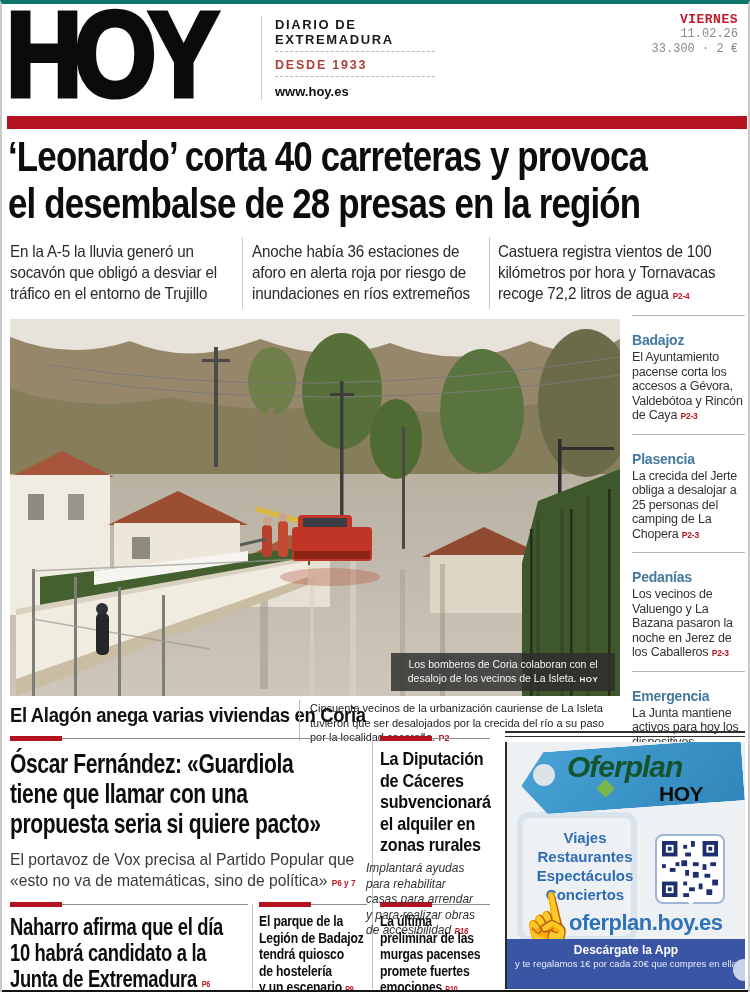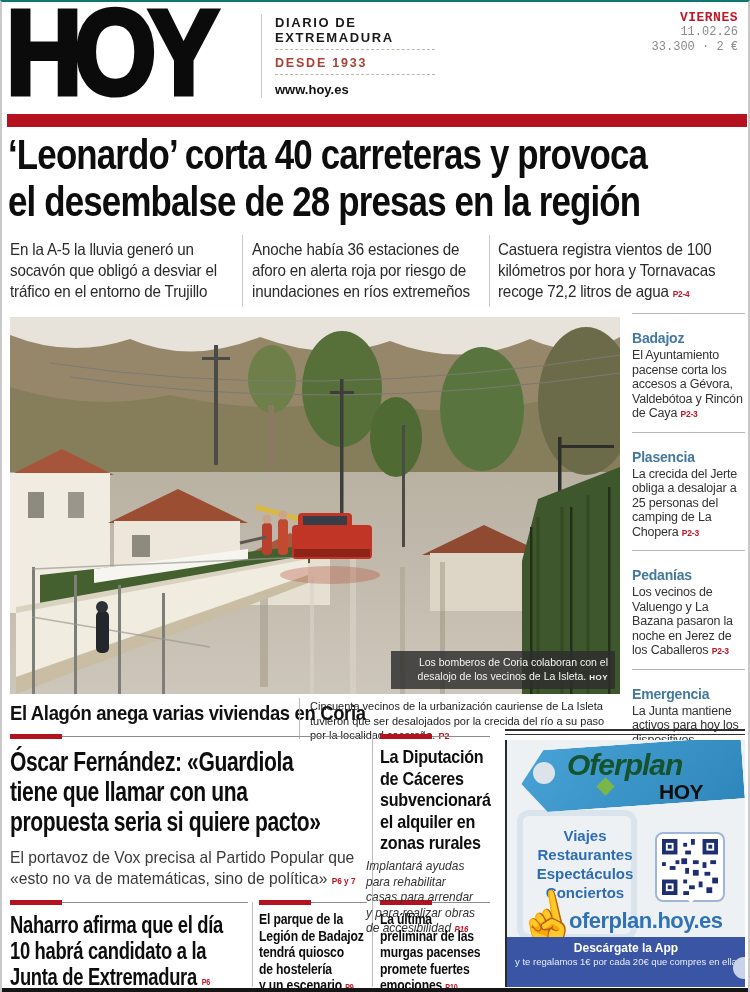--- a/index.html
+++ b/index.html
@@ -1,18 +1,18 @@
 <!DOCTYPE html>
 <html><head>
 <meta charset="utf-8">
 <style>
   * { margin:0; padding:0; box-sizing:border-box; }
   body { background:#dedede; font-family:"Liberation Sans", sans-serif; }
   .page { position:relative; width:750px; height:992px; margin:0 auto; background:#fff;
-          border-left:2px solid #c9c9c9; border-right:2px solid #c9c9c9; border-top:2px solid #0f766e;
+          border-left:2px solid #c9c9c9; border-right:2px solid #c9c9c9; border-top:4px solid #0f766e;
           overflow:hidden; }
 
   
   .logo { position:absolute; left:4px; top:6px; font-size:120px; line-height:88px; font-weight:bold;
           letter-spacing:-9px; color:#0b0b0b; transform:scaleX(.88); transform-origin:0 0;
           -webkit-text-stroke:5px #0b0b0b; }
   .mast-vline { position:absolute; left:259px; top:12px; width:1px; height:84px; background:#c9c9c9; }
   .tagline { position:absolute; left:273px; top:13px; font-size:13px; font-weight:bold; color:#1a1a1a;
              letter-spacing:1.6px; line-height:15px; }
   .dash1 { position:absolute; left:273px; top:47px; width:160px; border-top:1px dashed #bdb6aa; }
@@ -39,21 +39,21 @@
   .deck-div { position:absolute; top:233px; width:1px; height:72px; background:#c9c9c9; }
 
   .ref { color:#c01322; font-weight:bold; }
   .ref-s  { font-size:9px; }
   .ref-xs { font-size:8.5px; }
 
   
   .photo { position:absolute; left:8px; top:315px; width:610px; height:377px; background:#cfc8bc; overflow:hidden; }
   .photo svg { position:absolute; left:0; top:0; width:100%; height:100%; }
   .photo-cap { position:absolute; right:5px; bottom:5px; width:224px; background:rgba(45,45,45,.82);
-               color:#f3f3f3; font-size:10.5px; line-height:14px; text-align:right; padding:4px 7px; }
+               color:#f3f3f3; font-size:10.5px; line-height:14px; text-align:center; padding:4px 7px; }
   .photo-cap b { font-size:8px; letter-spacing:.5px; }
 
   
   .sidebar { position:absolute; left:630px; top:311px; width:113px; }
   .sb-sec { border-top:1px solid #b5b5b5; padding-top:16px; margin-bottom:10px; }
   .sb-title { font-size:14px; font-weight:bold; color:#44789e; margin-bottom:2px; letter-spacing:-.2px; }
   .sb-body { font-size:12.5px; line-height:14.5px; color:#333; letter-spacing:-.2px; }
   .sb-end { border-top:1px solid #b5b5b5; }
 
   

